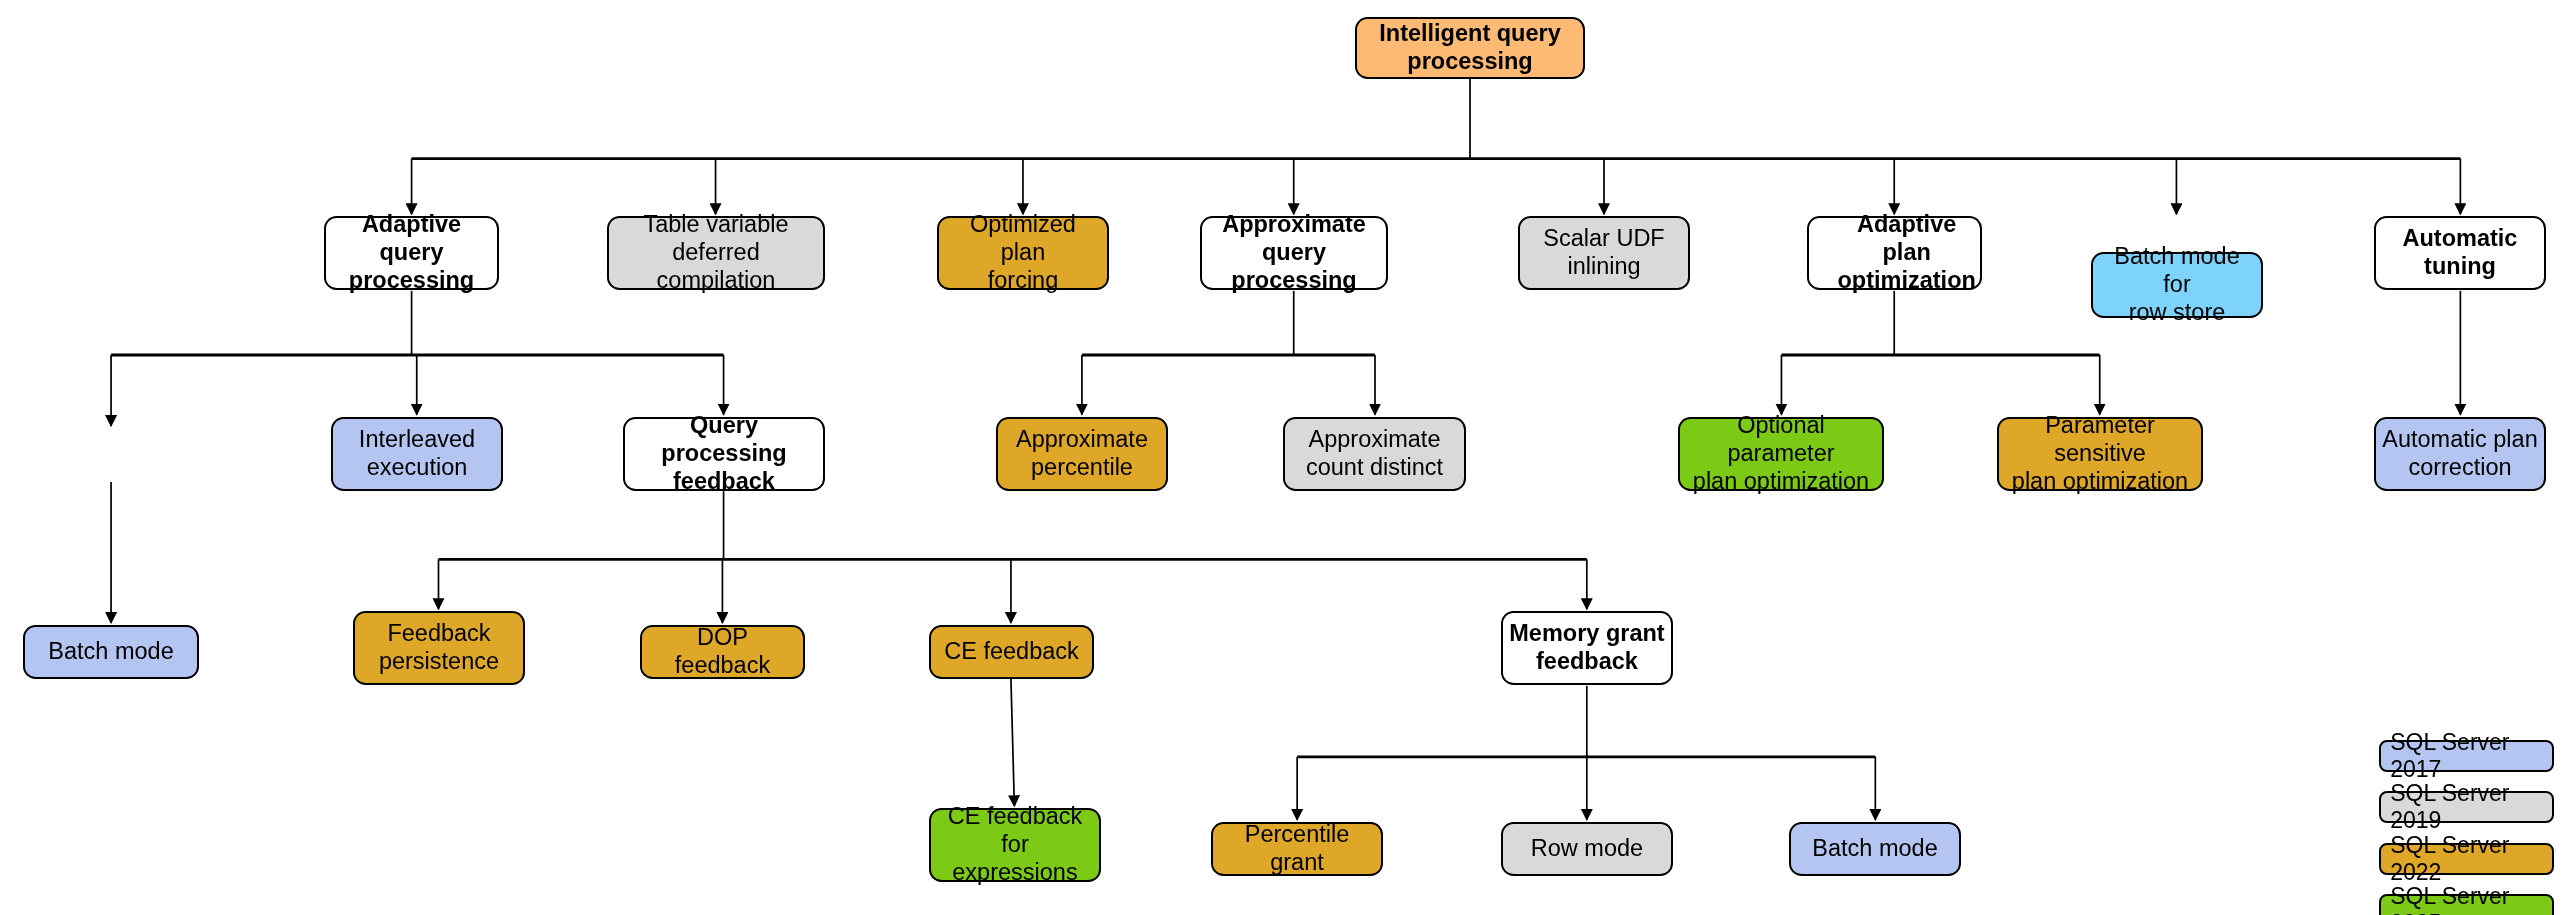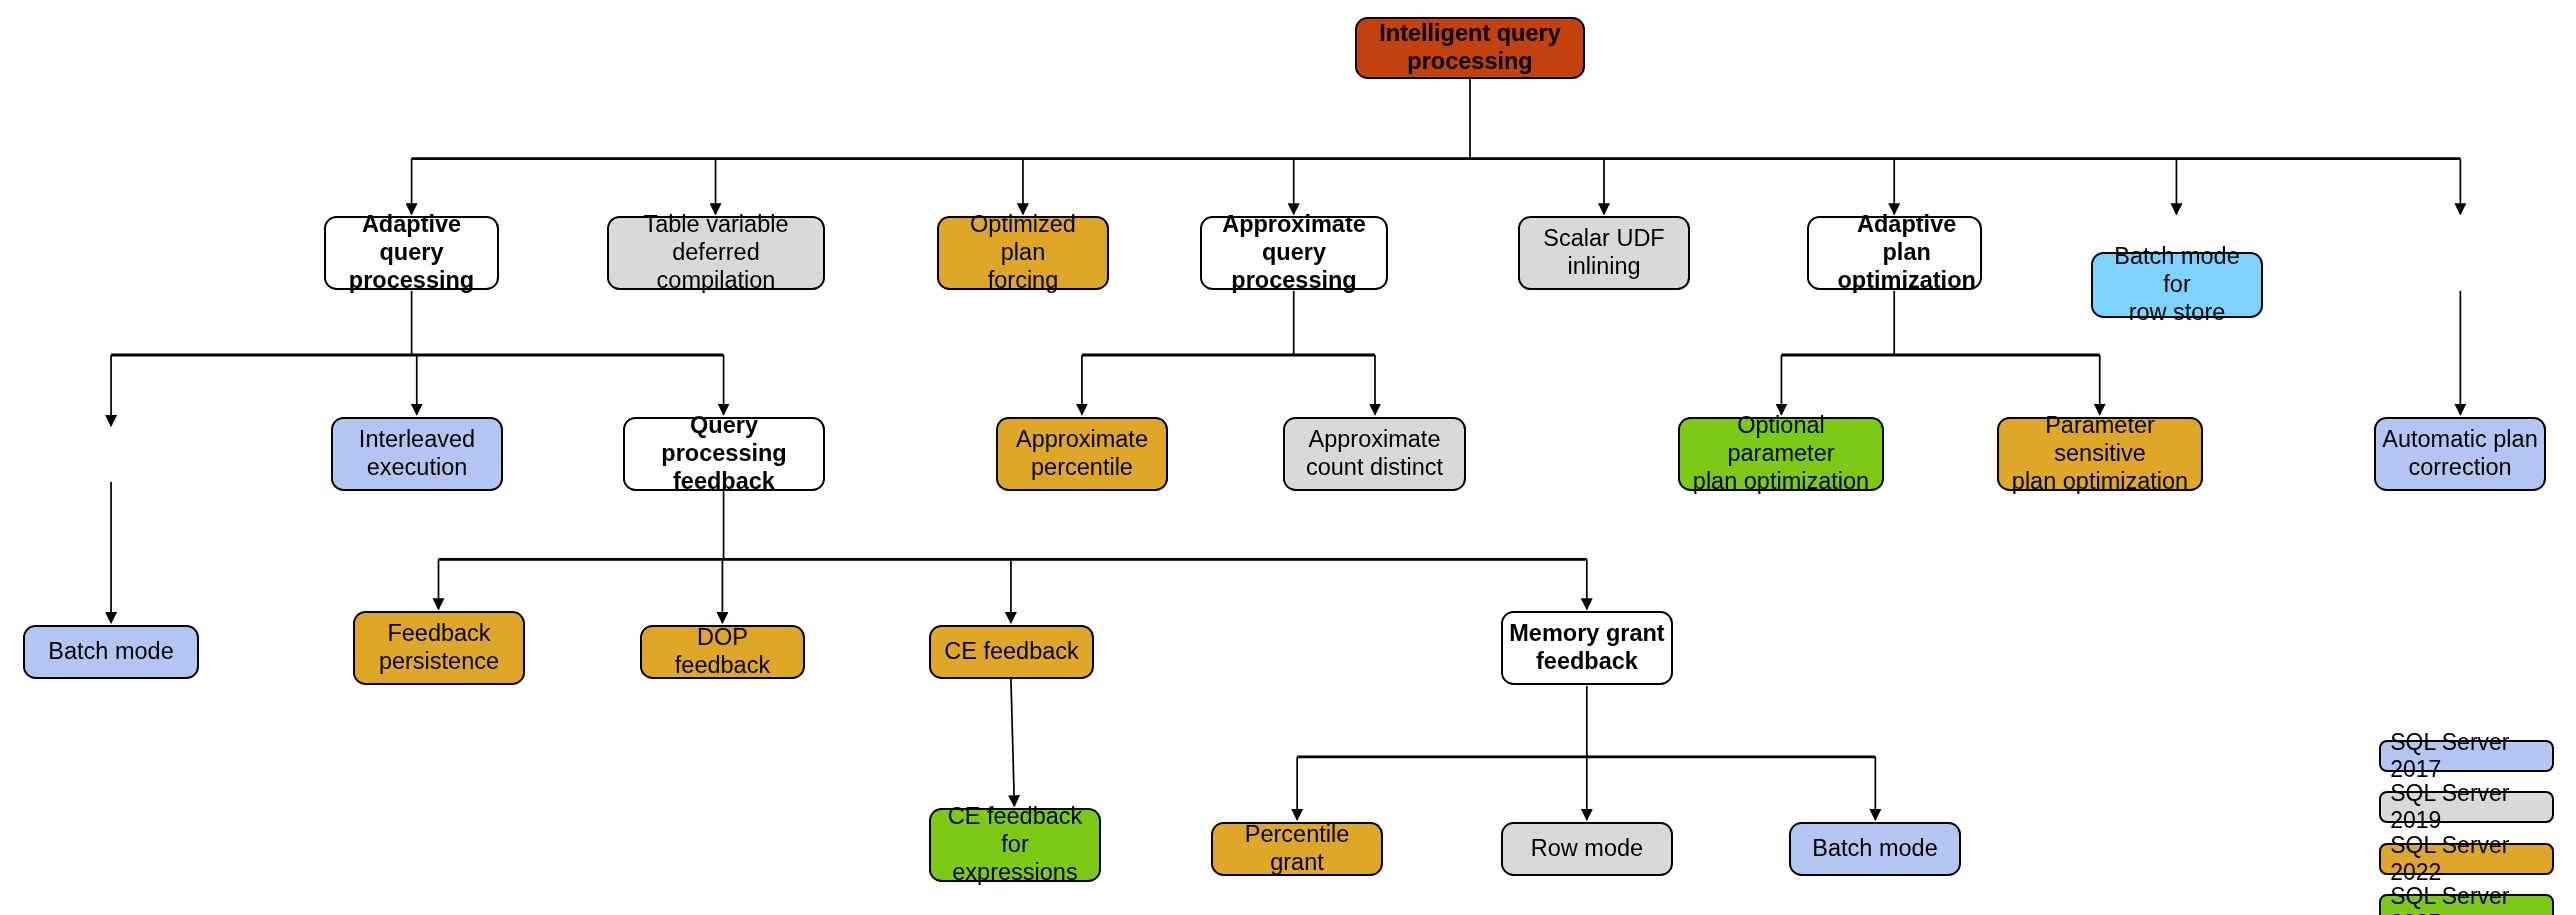--- a/index.html
+++ b/index.html
@@ -85,36 +85,38 @@
       <line x1="1262" y1="977" x2="1262" y2="1088" stroke="#000000" stroke-width="3" marker-end="url(#ah)"></line>
       <line x1="1766" y1="977" x2="1766" y2="1088" stroke="#000000" stroke-width="3" marker-end="url(#ah)"></line>
       <line x1="2772" y1="977" x2="2772" y2="1064" stroke="#000000" stroke-width="3" marker-end="url(#ah)"></line>
       <line x1="1766" y1="1186" x2="1772" y2="1408" stroke="#000000" stroke-width="3" marker-end="url(#ah)"></line>
       <line x1="2772" y1="1198" x2="2772" y2="1322" stroke="#000000" stroke-width="3"></line>
       <line x1="2266" y1="1322" x2="3276" y2="1322" stroke="#000000" stroke-width="5"></line>
       <line x1="2266" y1="1322" x2="2266" y2="1432" stroke="#000000" stroke-width="3" marker-end="url(#ah)"></line>
       <line x1="2772" y1="1322" x2="2772" y2="1432" stroke="#000000" stroke-width="3" marker-end="url(#ah)"></line>
       <line x1="3276" y1="1322" x2="3276" y2="1432" stroke="#000000" stroke-width="3" marker-end="url(#ah)"></line>
     </svg>
-<div class="node bold" style="left: 1355px; top: 17px; width: 230px; height: 62px; background: #c2410c;">Intelligent query
+<div class="node bold" style="left: 1355px; top: 17px; width: 230px; height: 62px; background: #fdba74;">Intelligent query
 processing</div>
     <div class="node bold" style="left: 324px; top: 216px; width: 175px; height: 74px; background: rgb(255, 255, 255);">Adaptive query
 processing</div>
     <div class="node" style="left: 607px; top: 216px; width: 218px; height: 74px; background: rgb(217, 217, 217);">Table variable
 deferred compilation</div>
     <div class="node" style="left: 937px; top: 216px; width: 172px; height: 74px; background: rgb(223, 167, 39);">Optimized plan
 forcing</div>
     <div class="node bold" style="left: 1200px; top: 216px; width: 188px; height: 74px; background: rgb(255, 255, 255);">Approximate
 query processing</div>
     <div class="node" style="left: 1518px; top: 216px; width: 172px; height: 74px; background: rgb(217, 217, 217);">Scalar UDF
 inlining</div>
     <div class="node bold" style="left: 1807px; top: 216px; width: 175px; height: 74px; background: rgb(255, 255, 255); padding-left: 30px;">Adaptive plan
 optimization</div>
     <div class="node" style="left: 2091px; top: 216px; width: 172px; height: 66px; background: #7dd3fc; margin-top: 36px;">Batch mode for
 row store</div>
+    <div class="node bold" style="left: 2374px; top: 216px; width: 172px; height: 74px; background: rgb(255, 255, 255);">Automatic
+tuning</div>
     <div class="node" style="left: 331px; top: 417px; width: 172px; height: 74px; background: rgb(179, 197, 240);">Interleaved
 execution</div>
     <div class="node bold" style="left: 623px; top: 417px; width: 202px; height: 74px; background: rgb(255, 255, 255);">Query processing
 feedback</div>
     <div class="node" style="left: 996px; top: 417px; width: 172px; height: 74px; background: rgb(223, 167, 39);">Approximate
 percentile</div>
     <div class="node" style="left: 1283px; top: 417px; width: 183px; height: 74px; background: rgb(217, 217, 217);">Approximate
 count distinct</div>
     <div class="node" style="left: 1678px; top: 417px; width: 206px; height: 74px; background: rgb(124, 202, 22);">Optional parameter
 plan optimization</div>

